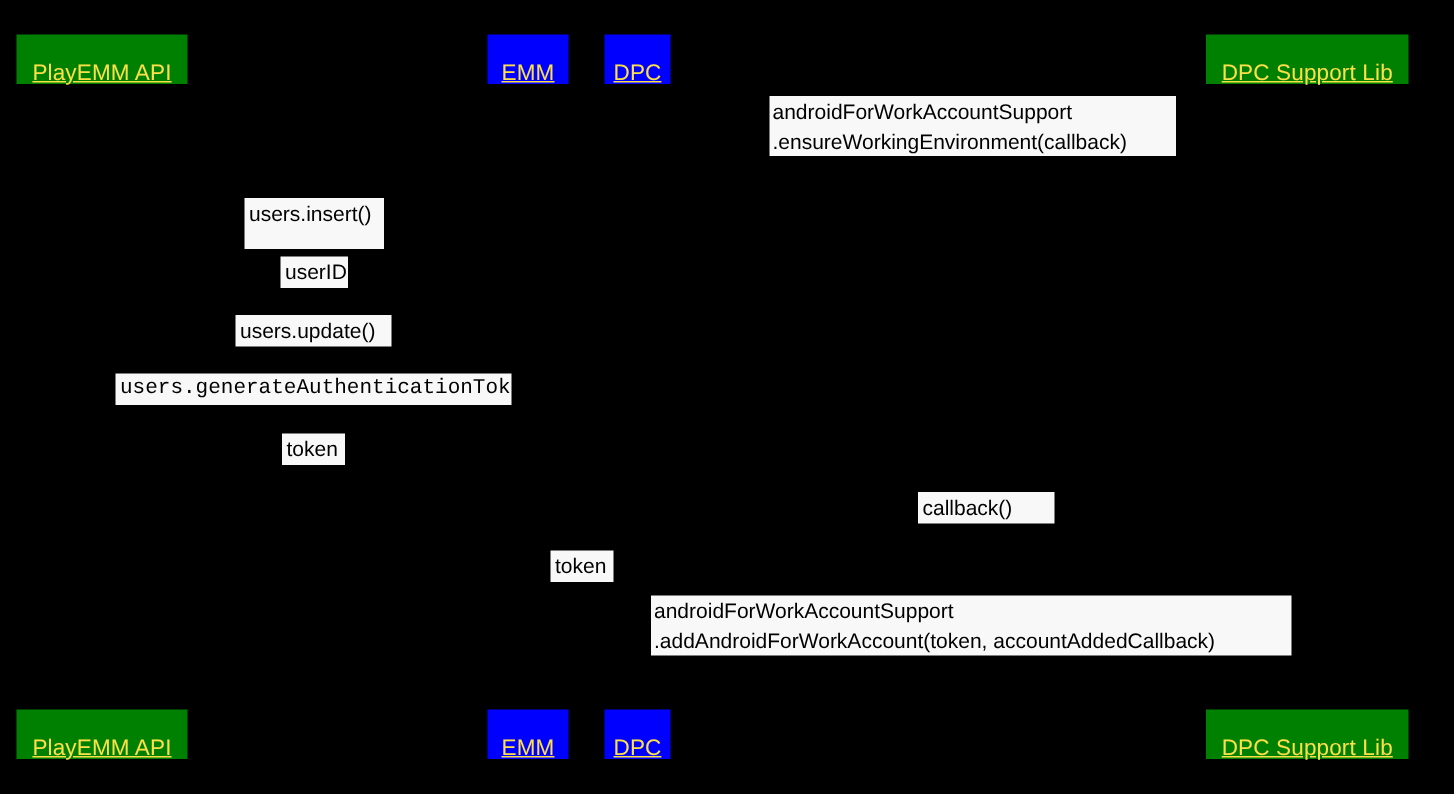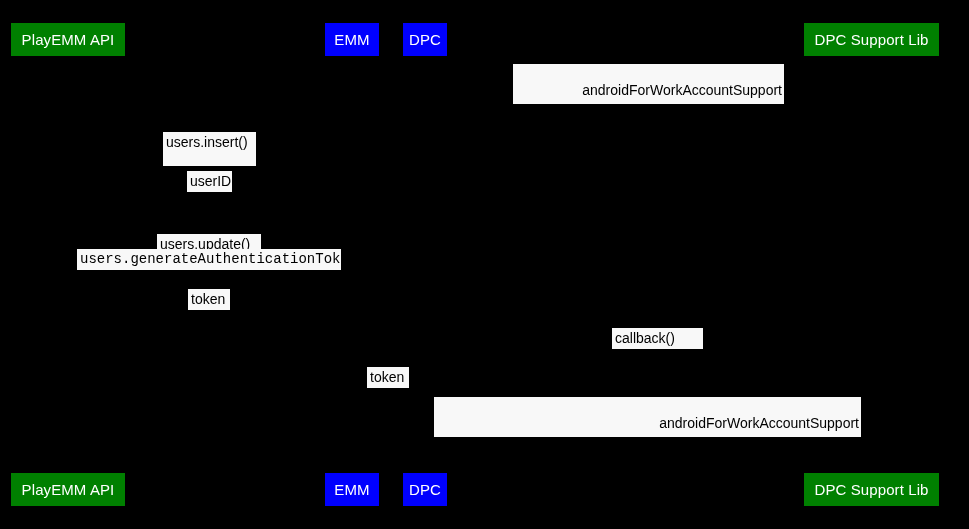--- a/index.html
+++ b/index.html
@@ -12,28 +12,29 @@
     position: relative;
     width: 969px;
     height: 529px;
     background: #000000;
     overflow: hidden;
     font-family: "Liberation Sans", sans-serif;
   }
   .participant {
     position: absolute;
     display: flex;
-    align-items: center;
+    align-items: flex-end;
     justify-content: center;
-    color: #ffffff;
+    color: #fde047;
     font-size: 15px;
     line-height: 1;
     white-space: nowrap;
     box-sizing: border-box;
     letter-spacing: 0.1px;
+    text-decoration: underline;
   }
   .participant.green { background: #008000; }
   .participant.blue  { background: #0000ff; }
 
   .lifeline {
     position: absolute;
     width: 1px;
     background: #000000;
   }
 
@@ -42,23 +43,23 @@
     background: #f8f8f8;
     color: #000000;
     font-size: 14px;
     line-height: 19px;
     white-space: nowrap;
     box-sizing: border-box;
     padding: 1px 3px 1px 3px;
   }
   .msg-label.multiline {
     white-space: pre-line;
-    text-align: right;
+    text-align: left;
     line-height: 19.5px;
-    padding: 17px 2px;
+    padding: 1px 2px;
   }
 </style>
 </head>
 <body>
 
 <div id="canvas">
 
   <div id="lifelines">
       <div class="lifeline" style="left: 68px; top: 56px; height: 417px;"></div>
       <div class="lifeline" style="left: 351px; top: 56px; height: 417px;"></div>
@@ -79,21 +80,21 @@
       <div class="participant green" style="left: 804px; top: 23px; width: 135px; height: 33px;">
         <span>DPC Support Lib</span>
       </div>
     </div>
 
   <div id="messages">
       <div class="msg-label multiline" style="left: 513px; top: 64px; width: 271px; height: 40px;">androidForWorkAccountSupport
 .ensureWorkingEnvironment(callback)</div>
       <div class="msg-label" style="left: 163px; top: 132px; width: 93px; height: 34px;">users.insert()</div>
       <div class="msg-label" style="left: 187px; top: 171px; width: 45px; height: 21px;">userID</div>
-      <div class="msg-label" style="left: 157px; top: 210px; width: 104px; height: 21px; margin-top: 24px;">users.update()</div>
+      <div class="msg-label" style="left: 157px; top: 210px; width: 104px; height: 21px;">users.update()</div>
       <div class="msg-label" style="left: 77px; top: 249px; width: 264px; height: 21px; font-family: Liberation Mono, monospace;">users.generateAuthenticationToken()</div>
       <div class="msg-label" style="left: 188px; top: 289px; width: 42px; height: 21px;">token</div>
       <div class="msg-label" style="left: 612px; top: 328px; width: 91px; height: 21px;">callback()</div>
       <div class="msg-label" style="left: 367px; top: 367px; width: 42px; height: 21px;">token</div>
       <div class="msg-label multiline" style="left: 434px; top: 397px; width: 427px; height: 40px;">androidForWorkAccountSupport
 .addAndroidForWorkAccount(token, accountAddedCallback)</div>
     </div>
 
   <div id="participants-bottom">
       <div class="participant green" style="left: 11px; top: 473px; width: 114px; height: 33px;">

